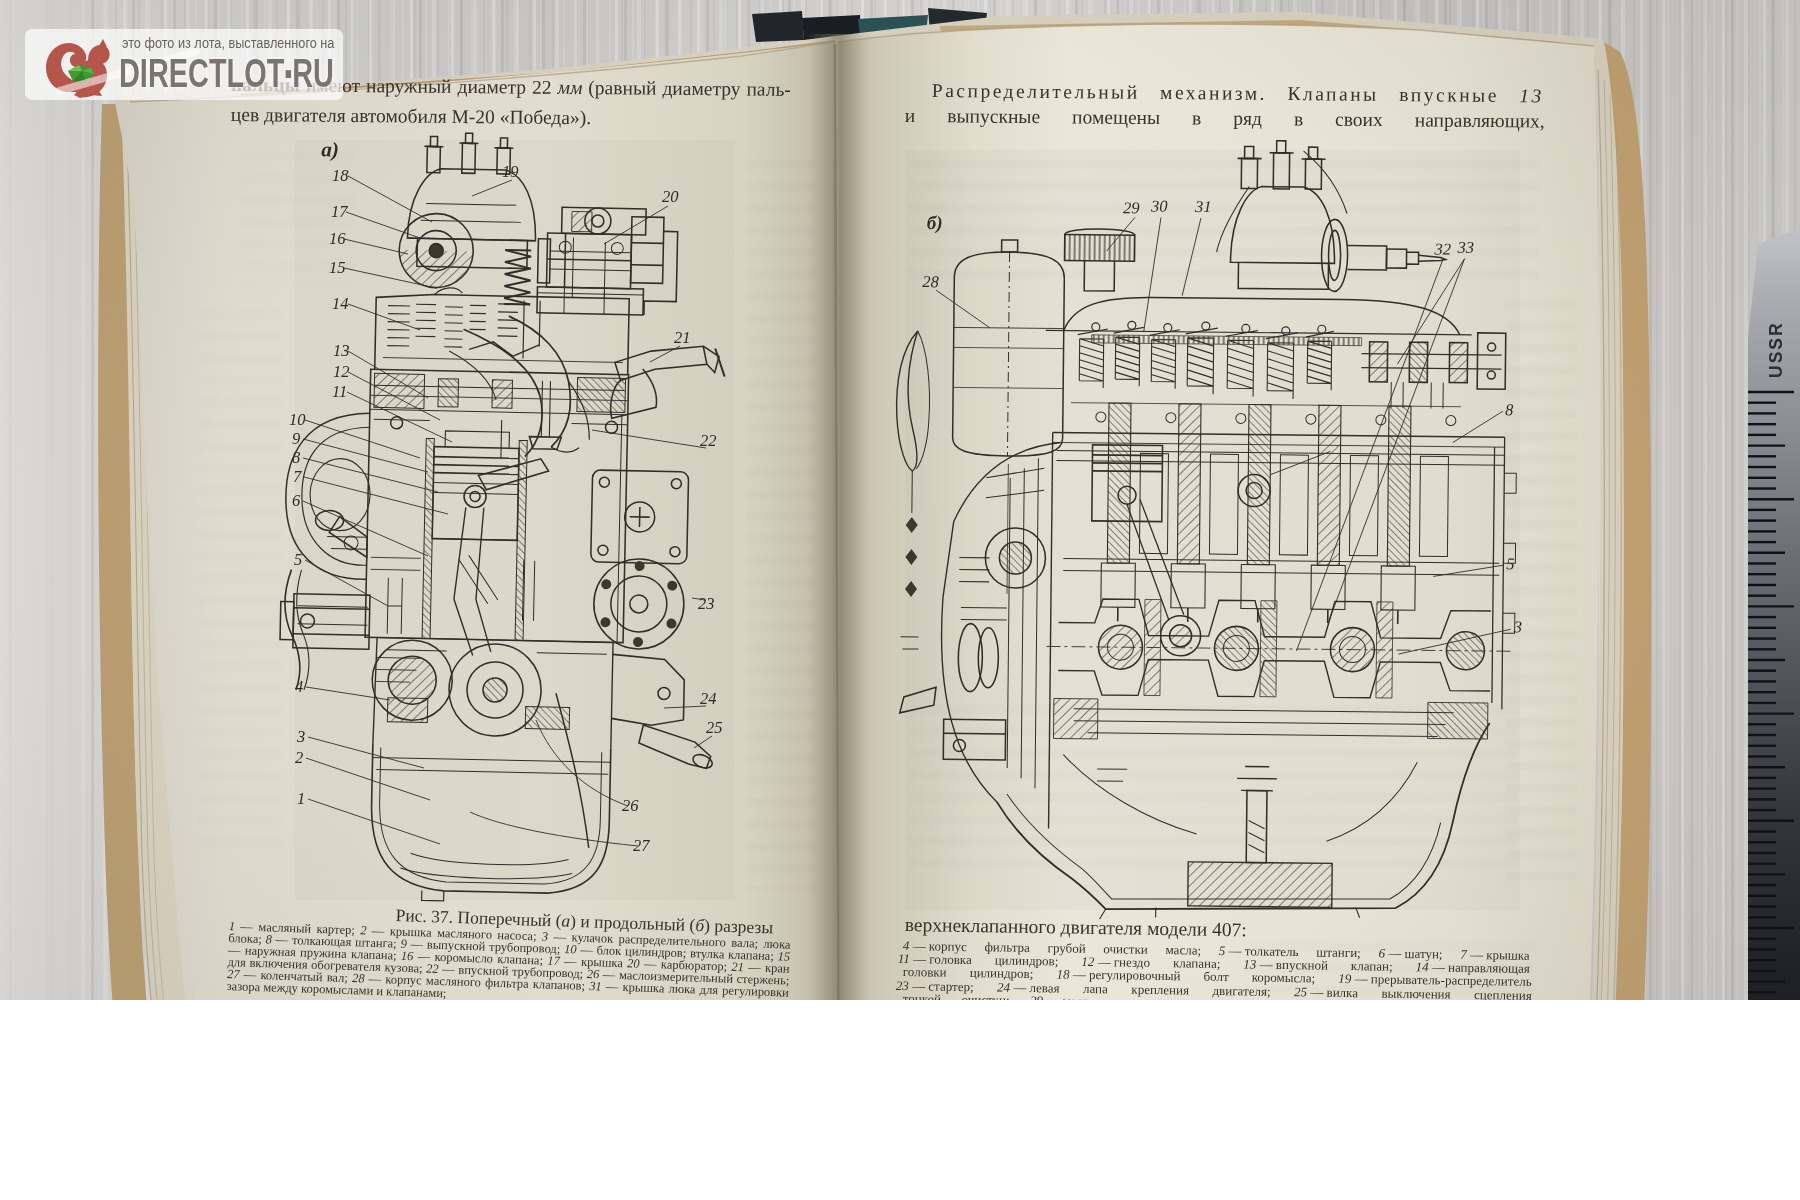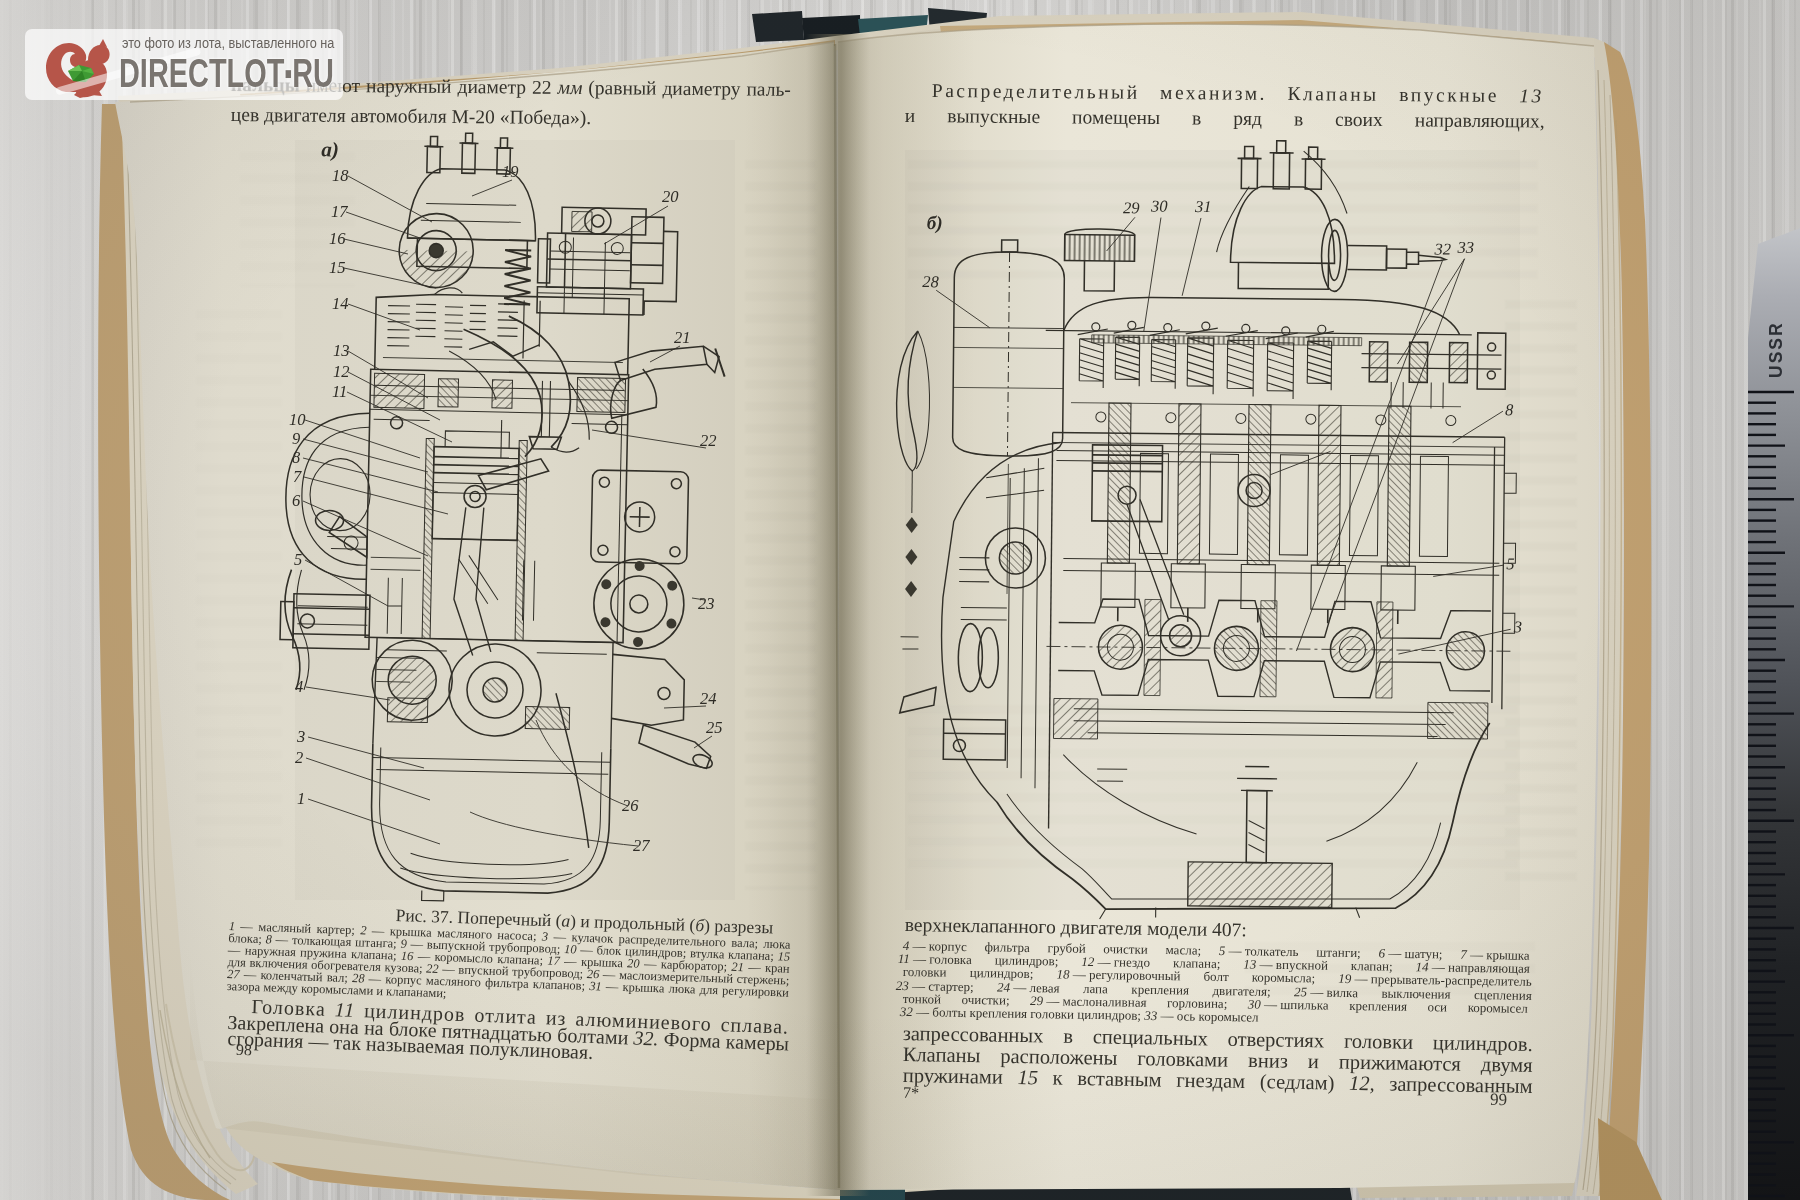--- a/index.html
+++ b/index.html
@@ -1,15 +1,15 @@
 <!DOCTYPE html>
 <html><head><meta charset="utf-8">
 <style>
 html,body{margin:0;padding:0}
-#scene{position:relative;width:1800px;height:1200px;overflow:hidden;
+#scene{position:relative;width:1800px;height:1000px;overflow:hidden;
  font-family:"Liberation Serif",serif;
  background-color:#cbcac8;
  background-image:
   repeating-linear-gradient(90deg, rgba(255,255,255,0.26) 0 3px, rgba(255,255,255,0) 3px 9px, rgba(118,116,112,0.15) 9px 12px, rgba(118,116,112,0) 12px 22px, rgba(255,255,255,0.18) 22px 26px, rgba(255,255,255,0) 26px 41px),
   repeating-linear-gradient(90deg, rgba(124,122,118,0.09) 0 2px, rgba(124,122,118,0) 2px 11px, rgba(255,255,255,0.11) 11px 13px, rgba(125,123,119,0) 13px 23px),
   linear-gradient(90deg,#dad9d7 0%,#d0cfcd 12%,#c8c7c5 30%,#d4d3d1 55%,#c2c1bf 80%,#cccbc9 100%);
 }
 .abs{position:absolute}
 .txt{position:absolute;color:#35332c;white-space:nowrap}
 .ghost{position:absolute;background:repeating-linear-gradient(to bottom, rgba(100,106,96,0.13) 0 9px, rgba(0,0,0,0) 9px 22px);filter:blur(1.2px)}

